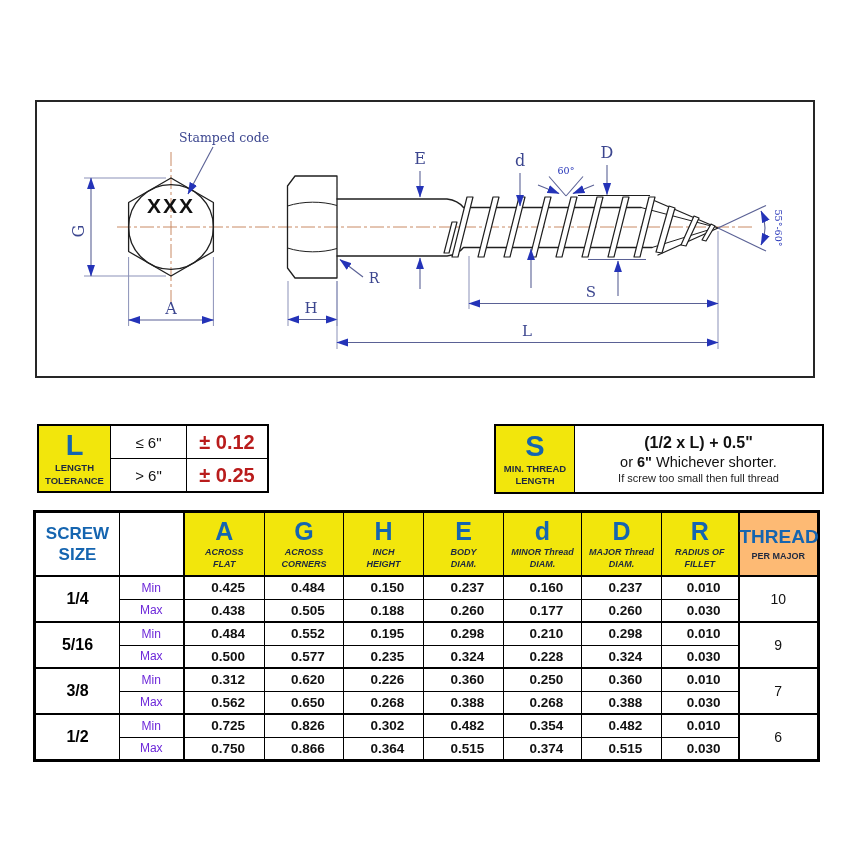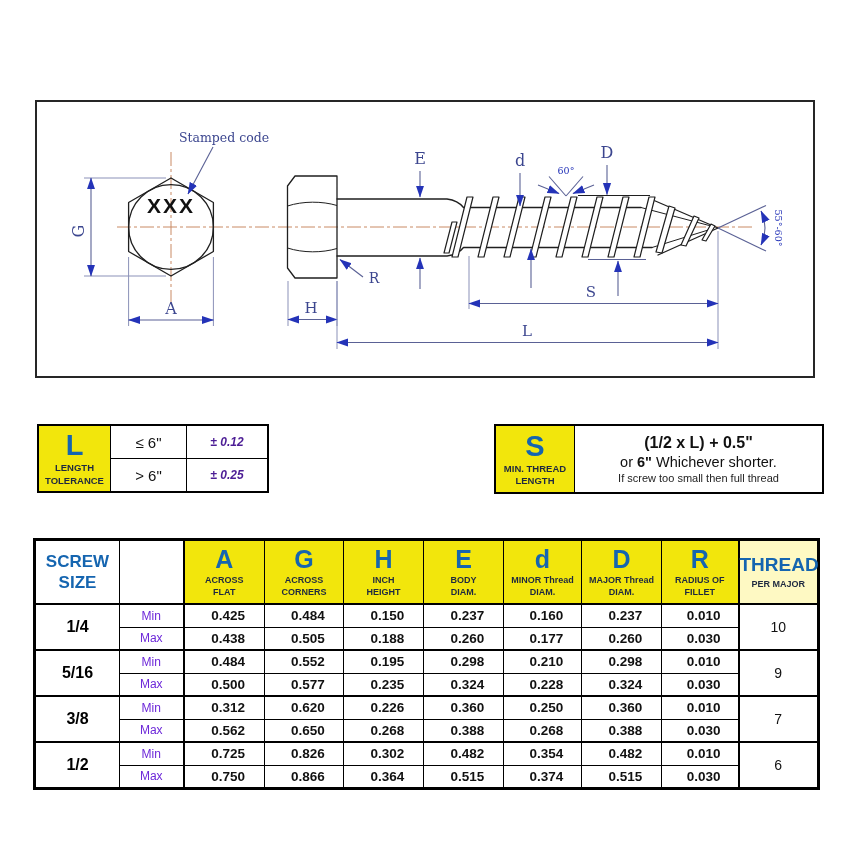--- a/index.html
+++ b/index.html
@@ -18,41 +18,41 @@
 
   
   table.mini{position:absolute;border-collapse:collapse;background:#fff;
              border:2.5px solid #000;table-layout:fixed;}
   table.mini td{border:1.8px solid #000;text-align:center;vertical-align:middle;padding:0;}
   td.ysym{background:#f2e60c;}
   .symbig{font-size:29px;font-weight:bold;color:#1565b0;line-height:1.0;margin-top:1px;}
   .symcap{font-size:9.5px;font-weight:bold;color:#1e2940;line-height:1.3;margin-top:2px;}
   #lTable{left:37px;top:424px;}
   #lTable td.cond{width:75px;font-size:15px;color:#111;height:32px;}
-  #lTable td.tval{width:80px;font-size:12px;font-weight:600;color:#4c1d95;font-style:italic;}
+  #lTable td.tval{width:80px;font-size:20px;font-weight:600;color:#b91c1c;}
   #lTable td.ysym{width:71px;}
   #sTable{left:494px;top:424px;}
   #sTable td.ysym{width:78px;height:66px;}
   #sTable td.sdesc{width:247px;}
   .f1{font-size:16px;font-weight:bold;color:#111;line-height:1.25;}
   .f2{font-size:14.5px;color:#111;line-height:1.25;}
   .f3{font-size:11px;color:#222;line-height:1.3;}
 
   
   table.spec{position:absolute;left:33px;top:510px;width:784px;border-collapse:collapse;
-             border:3px solid #000;table-layout:fixed;background:#fff;margin-top:28px;}
+             border:3px solid #000;table-layout:fixed;background:#fff;}
   .spec th,.spec td{border:1.5px solid #000;padding:0;text-align:center;vertical-align:middle;}
   .spec thead th{border-bottom:2.5px solid #000;height:62px;}
   .spec th.blank{border-right:2.5px solid #000;background:#fff;}
   .spec th.corner{background:#fff;}
   .corner-line{font-size:17px;font-weight:bold;color:#1565b0;line-height:1.25;}
   .spec th.sym{background:#f2e60c;}
   .sym-big{font-size:25px;font-weight:bold;color:#1565b0;line-height:1.05;}
-  .sym-desc{font-size:9px;font-weight:bold;color:#1e2940;line-height:1.3;margin-top:3px;}
-  .spec th.threadcol{background:#fef9c3;border-left:2.5px solid #000;}
+  .sym-desc{font-size:9px;font-weight:bold;color:#1e2940;line-height:1.3;margin-top:3px;font-style:italic;}
+  .spec th.threadcol{background:#fdba74;border-left:2.5px solid #000;}
   .thr-big{font-size:19px;font-weight:bold;color:#1565b0;line-height:1.1;}
   .thr-small{font-size:9px;font-weight:bold;color:#1e2940;margin-top:4px;}
   .spec tbody td{height:21.5px;}
   .spec td.size{font-size:16px;font-weight:bold;color:#000;}
   .spec td.mm{font-size:12px;color:#6d28d9;border-right:2.5px solid #000;}
   .spec td.val{font-size:13.5px;font-weight:600;color:#111;padding-left:8px;}
   .spec td.tpi{font-size:14px;color:#111;border-left:2.5px solid #000;}
   .spec tr.grp > td{border-top:2.5px solid #000;}
 
   

